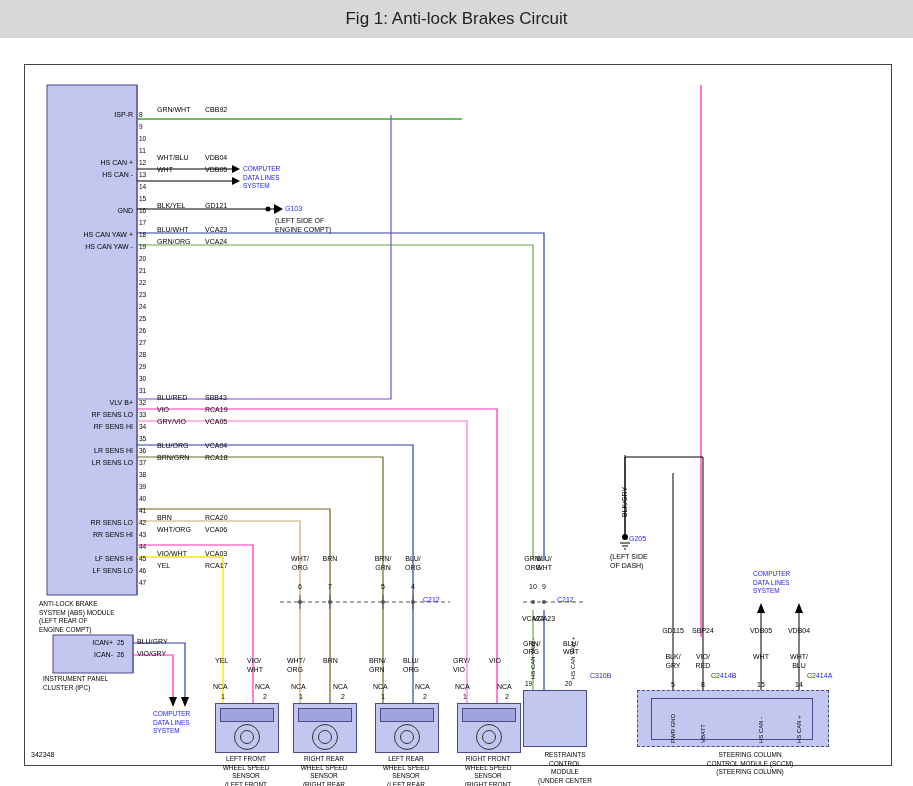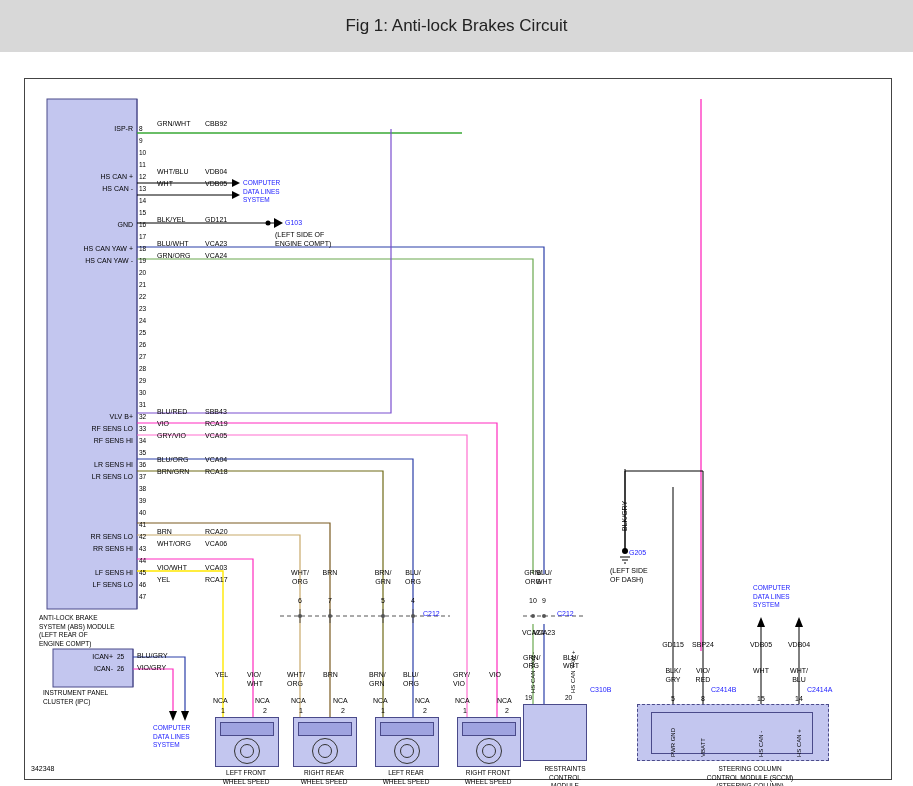--- a/index.html
+++ b/index.html
@@ -1,17 +1,17 @@
 <!DOCTYPE html>
 <html><head>
 <meta charset="utf-8">
 <style>
   html,body{margin:0;padding:0;}
   body{width:913px;height:786px;background:#ffffff;font-family:"Liberation Sans",sans-serif;overflow:hidden;}
-  #header{height:52px;background:#d8d8d8;display:flex;align-items:center;justify-content:center;}
+  #header{height:38px;background:#d8d8d8;display:flex;align-items:center;justify-content:center;}
   #header .title{font-size:17px;color:#222;}
   #canvas{position:relative;width:913px;height:746px;background:#ffffff;}
   #frame{position:absolute;left:24px;top:26px;width:866px;height:700px;border:1px solid #444;background:#fff;}
   .lbl{position:absolute;font-size:7px;color:#000;white-space:nowrap;line-height:8px;}
   .lbl.c{text-align:center;}
   .lbl.r{text-align:right;}
   .blue{color:#1a1aff;}
   .pinnum{position:absolute;font-size:6.5px;color:#000;}
   .box{position:absolute;background:#c3c6ef;border:1px solid #4a4a8a;}
   .dashbox{position:absolute;background:#c3c6ef;border:1px dashed #4a4a8a;}

